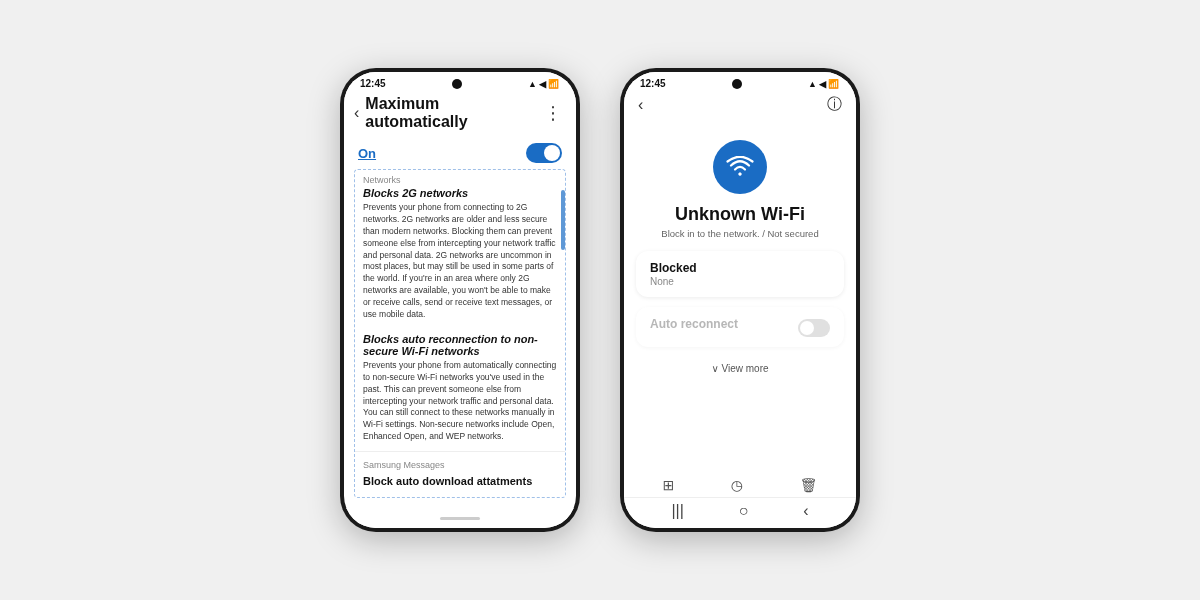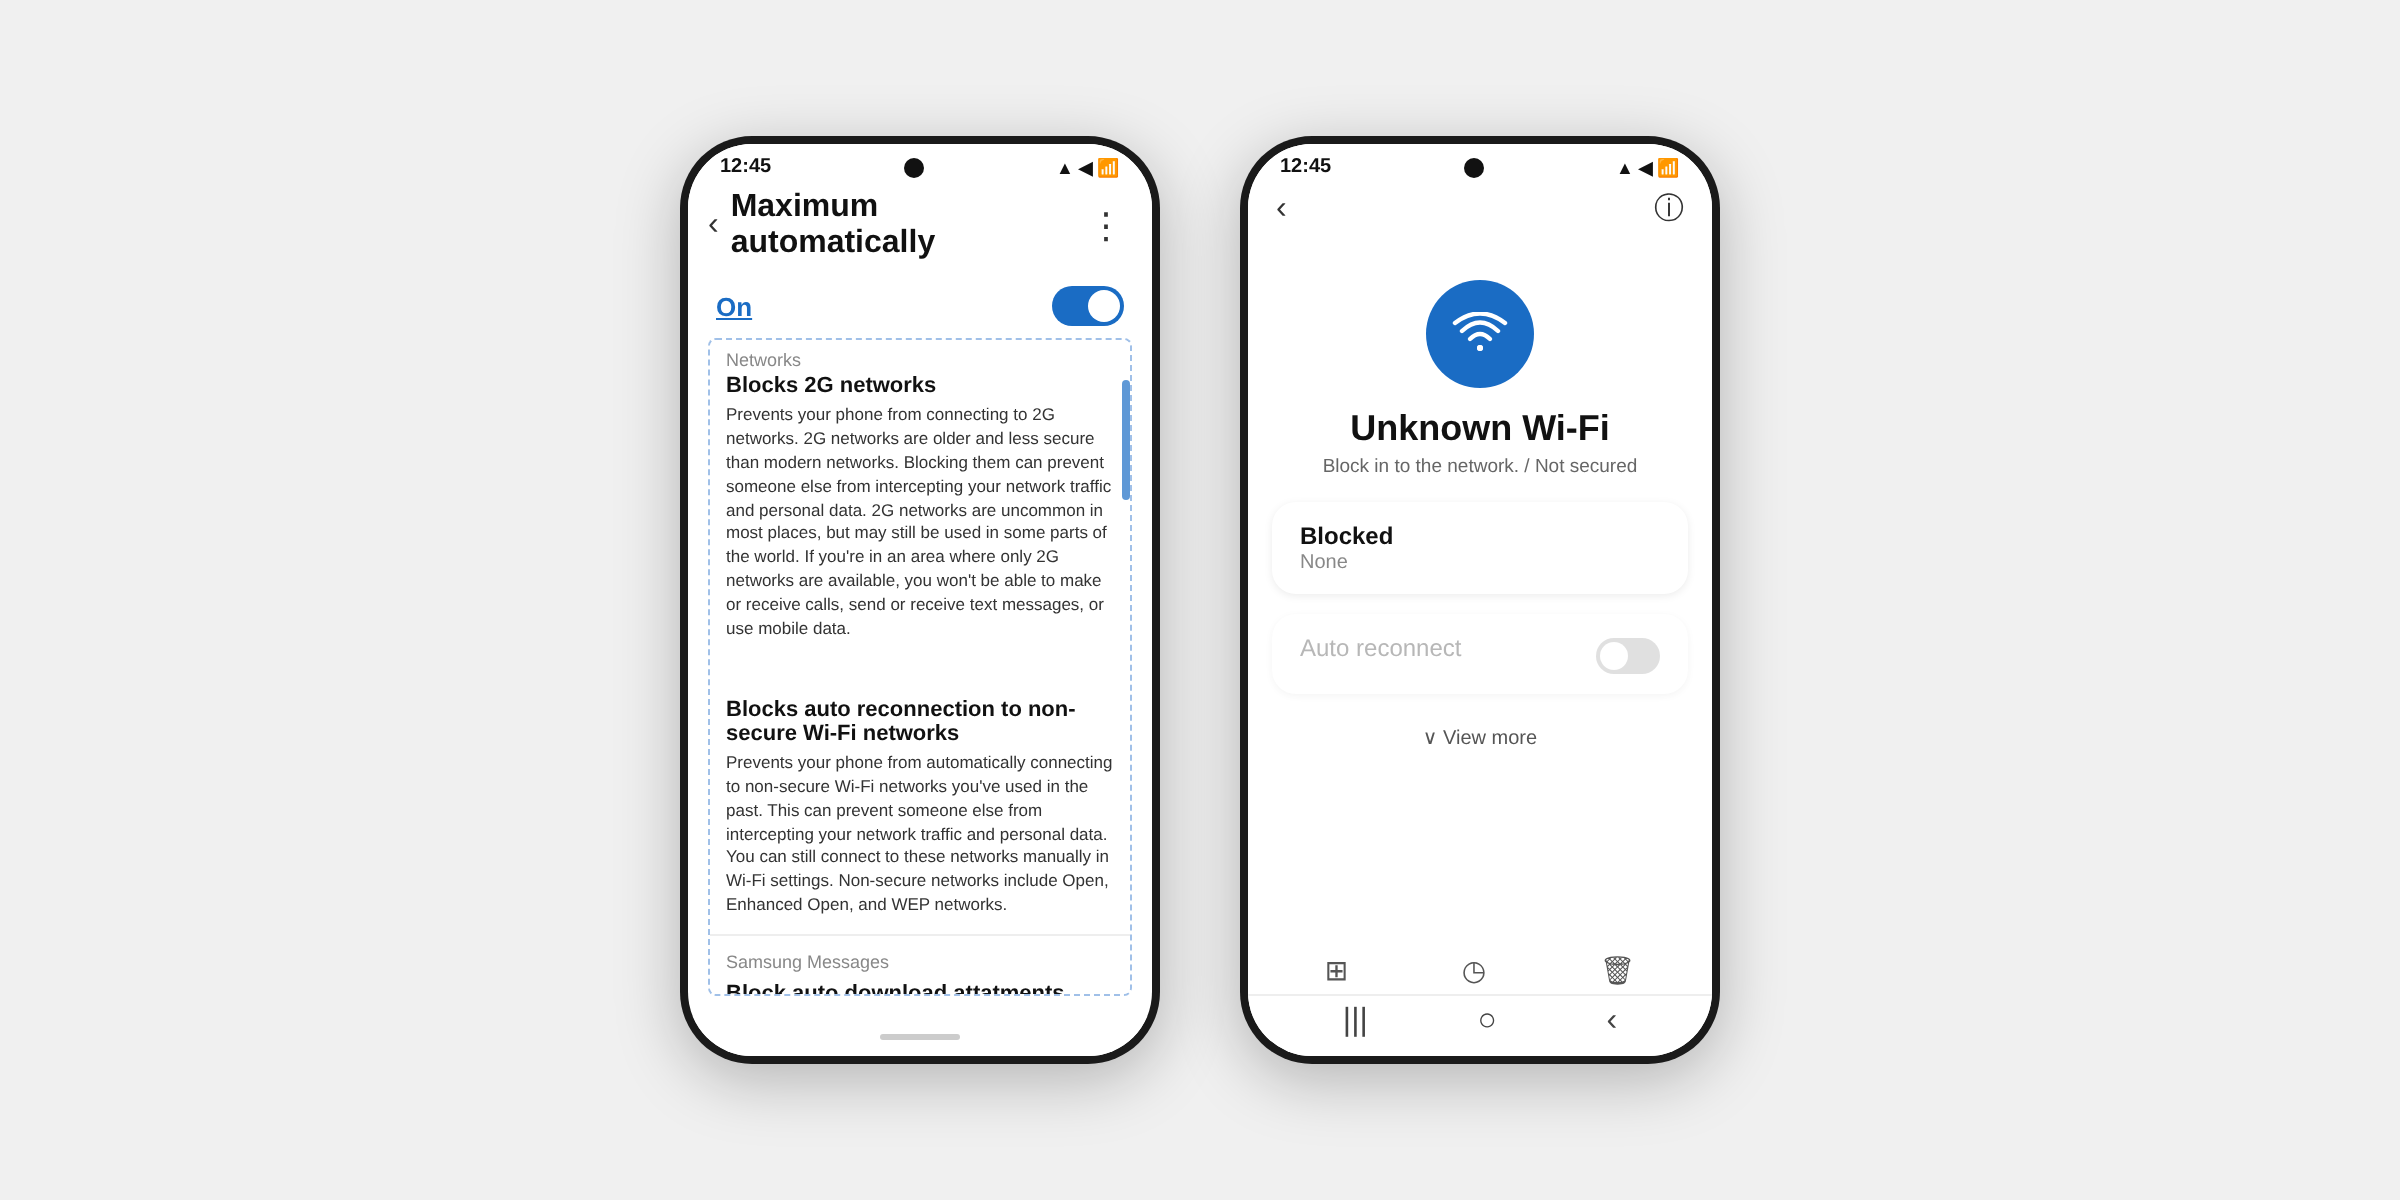--- a/index.html
+++ b/index.html
@@ -125,30 +125,31 @@
       padding: 5px 8px 2px 8px;
     }
     .content-block {
       padding: 0 8px 8px 8px;
     }
     .content-block h3 {
       font-size: 11px;
       font-weight: 700;
       color: #111;
       margin-bottom: 3px;
+      font-style: italic;
     }
     .content-block p {
       font-size: 8.5px;
       color: #333;
       line-height: 1.4;
     }
     .content-block h3.bold-title {
       font-size: 11px;
       font-weight: 700;
-      margin-top: 20px;
+      margin-top: 4px;
       margin-bottom: 3px;
     }
     .section-label-2 {
       font-size: 9px;
       color: #888;
       padding: 8px 8px 2px 8px;
       border-top: 1px solid #eee;
     }
     .block-title-truncate {
       font-size: 11px;
@@ -262,21 +263,21 @@
       padding: 10px 14px;
       opacity: 0.6;
     }
     .auto-reconnect-row {
       display: flex;
       align-items: flex-start;
       justify-content: space-between;
     }
     .auto-reconnect-title {
       font-size: 12px;
-      font-weight: 400;
+      font-weight: 700;
       color: #888;
     }
     .auto-reconnect-sub {
       font-size: 8.5px;
       color: #aaa;
       margin-top: 2px;
     }
     .toggle-off {
       width: 32px;
       height: 18px;

